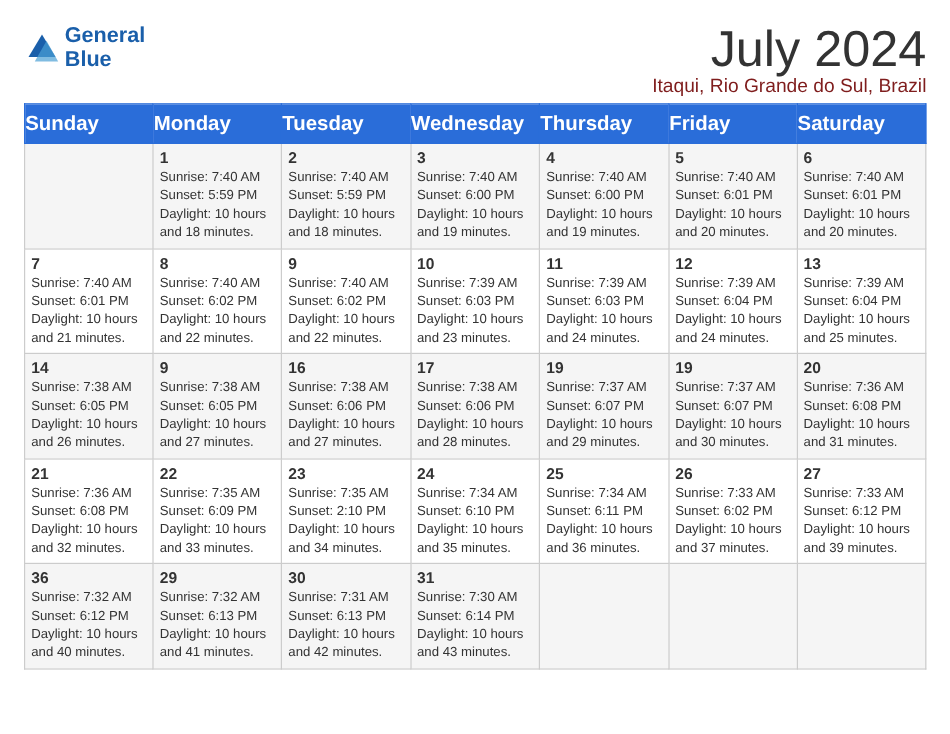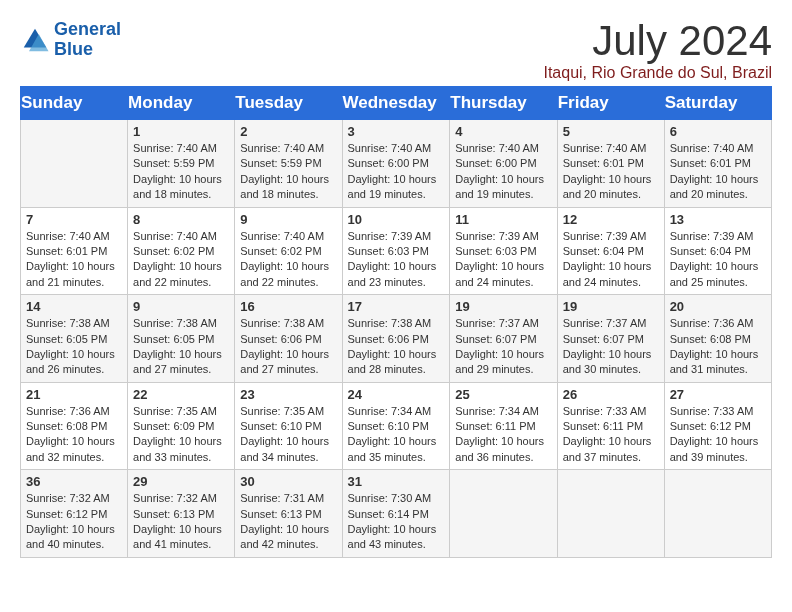--- a/index.html
+++ b/index.html
@@ -279,42 +279,42 @@
         <td>
           <span class="day-number">22</span>
           <div class="day-info">Sunrise: 7:35 AM
 Sunset: 6:09 PM
 Daylight: 10 hours
 and 33 minutes.</div>
         </td>
         <td>
           <span class="day-number">23</span>
           <div class="day-info">Sunrise: 7:35 AM
-Sunset: 6:10 PM
+Sunset: 2:10 PM
 Daylight: 10 hours
 and 34 minutes.</div>
         </td>
         <td>
           <span class="day-number">24</span>
           <div class="day-info">Sunrise: 7:34 AM
 Sunset: 6:10 PM
 Daylight: 10 hours
 and 35 minutes.</div>
         </td>
         <td>
           <span class="day-number">25</span>
           <div class="day-info">Sunrise: 7:34 AM
 Sunset: 6:11 PM
 Daylight: 10 hours
 and 36 minutes.</div>
         </td>
         <td>
           <span class="day-number">26</span>
           <div class="day-info">Sunrise: 7:33 AM
-Sunset: 6:11 PM
+Sunset: 6:02 PM
 Daylight: 10 hours
 and 37 minutes.</div>
         </td>
         <td>
           <span class="day-number">27</span>
           <div class="day-info">Sunrise: 7:33 AM
 Sunset: 6:12 PM
 Daylight: 10 hours
 and 39 minutes.</div>
         </td>

